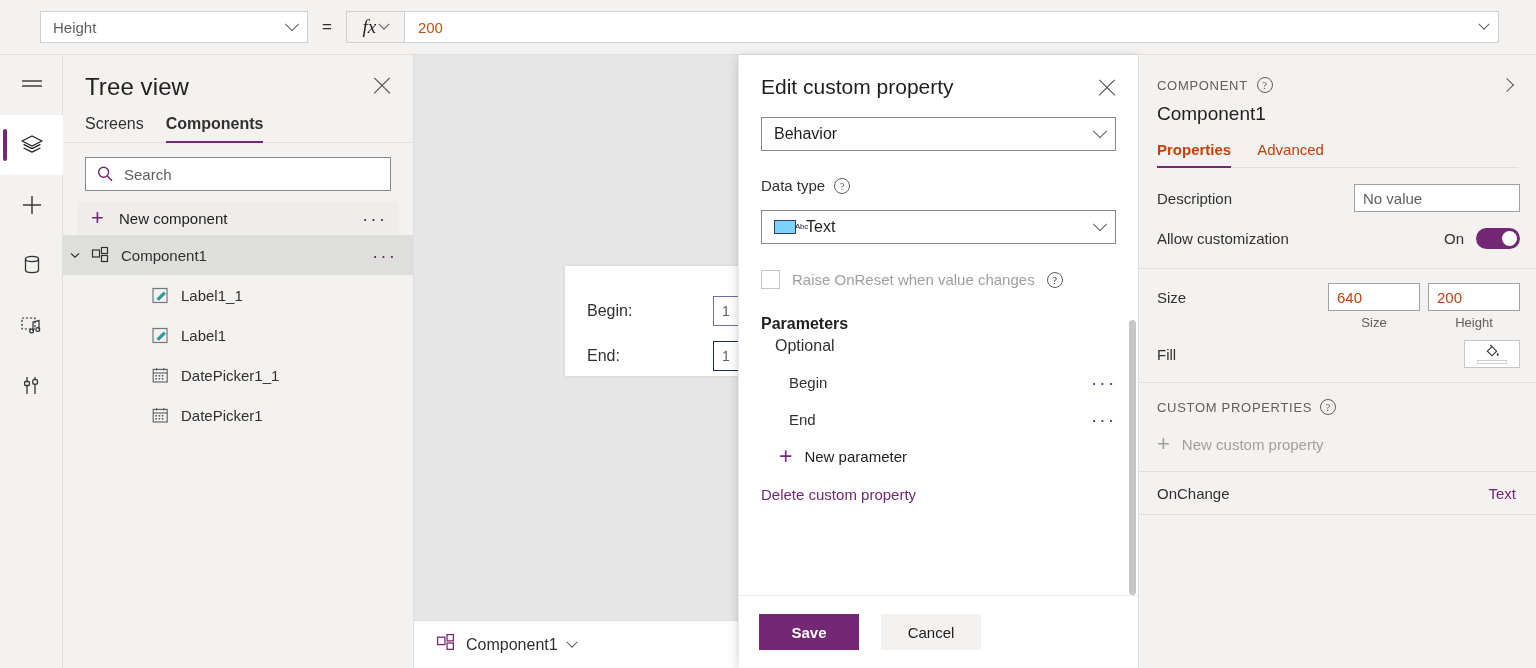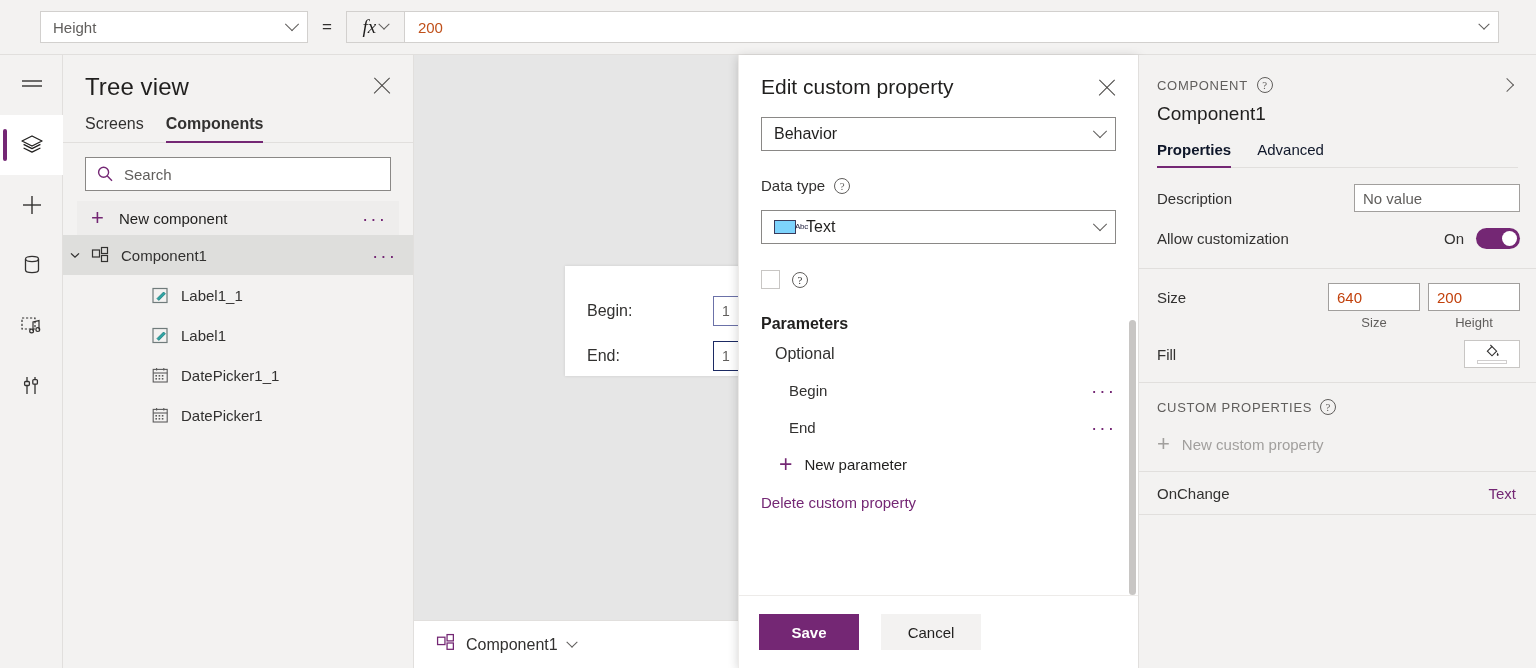--- a/index.html
+++ b/index.html
@@ -185,21 +185,21 @@
     font-size: 8px; line-height: 12px; text-align: center;
     color: #1f1f3d; font-weight: 400; letter-spacing: -.3px; padding-left: 20px;
   }
   .check-row {
     margin-top: 26px; display: flex; align-items: center; gap: 12px;
     font-size: 15px; color: #a19f9d;
   }
   .cbx { width: 19px; height: 19px; border: 1.2px solid #c8c6c4; background: #fff; }
   .help.dis { border-color: #605e5c; color: #323130; }
   .params-title { margin-top: 26px; font-size: 16px; font-weight: 700; color: #201f1e; }
-  .optional { margin-top: 12px; padding-left: 14px; font-size: 16px; color: #323130; }
+  .optional { margin-top: 4px; padding-left: 14px; font-size: 16px; color: #323130; }
   .param-row {
     margin-top: 18px; padding-left: 28px; display: flex; align-items: center;
     font-size: 15px; color: #323130; cursor: pointer;
   }
   .param-row .nm { flex: 1; }
   .new-param {
     margin-top: 16px; padding-left: 18px; display: flex; align-items: center;
     gap: 12px; font-size: 15px; color: #201f1e; cursor: pointer;
   }
   .new-param .plus { font-size: 23px; color: #742774; line-height: 1; }
@@ -239,21 +239,21 @@
   .rp-arrow::after {
     content: ""; position: absolute; left: 4px; top: 5px;
     width: 9px; height: 9px;
     border-top: 1.5px solid #605e5c; border-right: 1.5px solid #605e5c;
     transform: rotate(45deg);
   }
   .rp-name { margin-top: 8px; font-size: 19px; color: #201f1e; }
   .rp-tabs {
     display: flex; gap: 26px; margin-top: 16px; border-bottom: 1px solid #e1dfdd;
   }
-  .rp-tab { position: relative; font-size: 15px; color: #0f172a; padding-bottom: 9px; cursor: pointer; }
+  .rp-tab { position: relative; font-size: 15px; color: #c2410c; padding-bottom: 9px; cursor: pointer; }
   .rp-tab.active { font-weight: 700; }
   .rp-tab.active::after {
     content: ""; position: absolute; left: 0; right: 0; bottom: -1px;
     height: 2.5px; background: #742774;
   }
   .pr-row { display: flex; align-items: center; padding: 0 16px 0 18px; height: 40px; }
   .pr-row .k { font-size: 15px; color: #323130; flex: 1; }
   .txtfield {
     width: 166px; height: 28px; background: #ffffff; border: 1px solid #a19f9d;
     display: flex; align-items: center; padding-left: 8px;
@@ -540,20 +540,21 @@
       <div class="dd">
         <span class="lbl">
           <span class="abc-ic">Abc</span>
           <span>Text</span>
         </span>
         <span class="chev"></span>
       </div>
 
       <div class="check-row">
         <span class="cbx"></span>
+        <span>Raise OnReset when value changes</span>
         <span class="help dis">?</span>
       </div>
 
       <div class="params-title">Parameters</div>
       <div class="optional">Optional</div>
 
       <div class="param-row">
         <span class="nm">Begin</span>
         <span class="ellipsis">···</span>
       </div>

